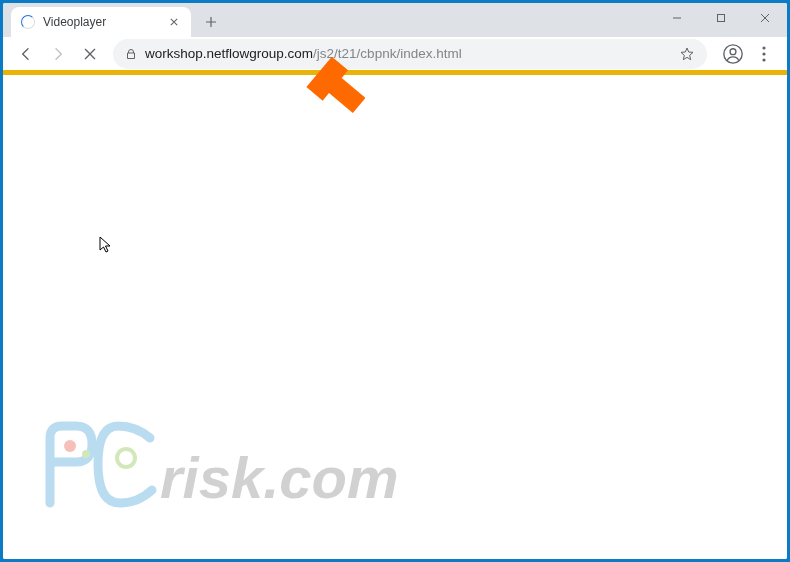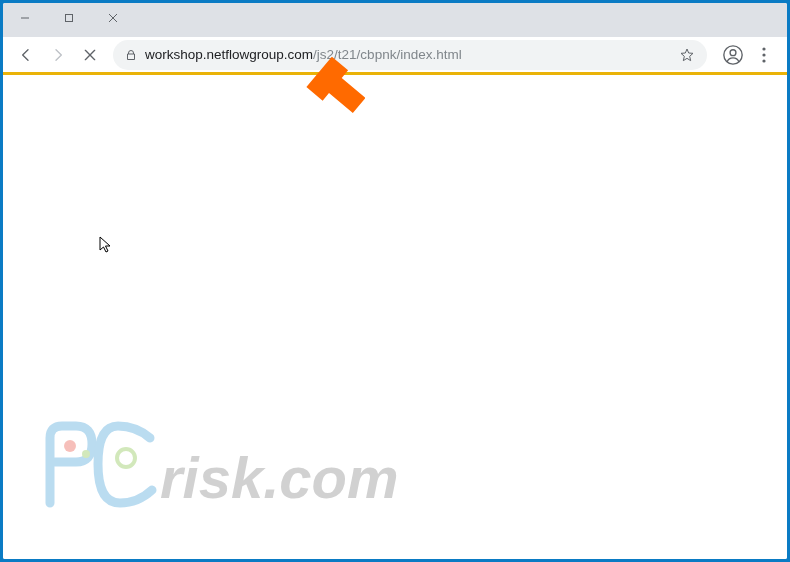--- a/index.html
+++ b/index.html
@@ -9,21 +9,21 @@
 .tab-region { display: flex; align-items: flex-end; padding-left: 8px; height: 100%; flex: 1; }
 .tab { background: #fff; height: 30px; min-width: 180px; border-radius: 8px 8px 0 0; display: flex; align-items: center; padding: 0 10px; position: relative; gap: 8px; }
 .tab-spinner { width: 14px; height: 14px; border: 1.5px solid #ddd; border-top-color: #1a73e8; border-left-color: #1a73e8; border-radius: 50%; }
 .tab-title { font-size: 12px; color: #3c4043; flex: 1; overflow: hidden; white-space: nowrap; }
 .tab-close { width: 14px; height: 14px; display: flex; align-items: center; justify-content: center; color: #5f6368; cursor: pointer; }
 .tab-close svg { width: 8px; height: 8px; }
 .newtab-btn { width: 28px; height: 28px; display: flex; align-items: center; justify-content: center; margin-left: 6px; margin-bottom: 1px; color: #5f6368; cursor: pointer; border-radius: 50%; }
 .win-controls { display: flex; height: 30px; align-self: flex-start; }
 .win-btn { width: 44px; display: flex; align-items: center; justify-content: center; color: #5f6368; cursor: pointer; }
 .win-btn svg { width: 10px; height: 10px; }
-.toolbar { height: 38px; background: #fff; display: flex; align-items: center; padding: 14px 8px; gap: 2px; border-bottom: 3px solid #eab308; }
+.toolbar { height: 38px; background: #fff; display: flex; align-items: center; padding: 14px 8px; gap: 2px; border-bottom: 5px solid #eab308; }
 .nav-btn { width: 30px; height: 30px; display: flex; align-items: center; justify-content: center; color: #5f6368; border-radius: 50%; cursor: pointer; }
 .nav-btn.disabled { color: #bdc1c6; cursor: default; }
 .nav-btn svg { width: 16px; height: 16px; }
 .omnibox { flex: 1; height: 30px; background: #f1f3f4; border-radius: 15px; display: flex; align-items: center; padding: 0 12px; margin: 0 6px; gap: 8px; }
 .lock-icon { color: #5f6368; display: flex; align-items: center; }
 .lock-icon svg { width: 12px; height: 12px; }
 .url-text { font-size: 13.5px; color: #202124; flex: 1; white-space: nowrap; overflow: hidden; }
 .url-domain { color: #202124; }
 .url-path { color: #80868b; }
 .star-icon { color: #5f6368; display: flex; }
@@ -35,20 +35,36 @@
 .arrow-annotation { position: absolute; left: 295px; top: 57px; }
 .cursor-ptr { position: absolute; left: 99px; top: 236px; }
 .watermark { position: absolute; left: 30px; bottom: 40px; opacity: 0.35; }
 .wm-svg { width: 400px; height: 110px; }
 </style>
 </head>
 <body>
 
 <div class="window">
   <div class="titlebar">
+    <div class="tab-region">
+      <div class="tab">
+        <div class="tab-spinner"></div>
+        <span class="tab-title">Videoplayer</span>
+        <span class="tab-close">
+          <svg viewBox="0 0 10 10">
+              <path d="M1 1 L9 9 M9 1 L1 9" stroke="currentColor" stroke-width="1.3" fill="none"></path>
+            </svg>
+        </span>
+      </div>
+      <div class="newtab-btn">
+        <svg width="12" height="12" viewBox="0 0 12 12">
+            <path d="M6 1 V11 M1 6 H11" stroke="currentColor" stroke-width="1.2"></path>
+          </svg>
+      </div>
+    </div>
     <div class="win-controls">
       <div class="win-btn" title="Minimize">
         <svg viewBox="0 0 10 10">
             <path d="M1 5 H9" stroke="currentColor" stroke-width="1"></path>
           </svg>
       </div>
       <div class="win-btn" title="Maximize">
         <svg viewBox="0 0 10 10">
             <rect x="1.5" y="1.5" width="7" height="7" stroke="currentColor" stroke-width="1" fill="none"></rect>
           </svg>

